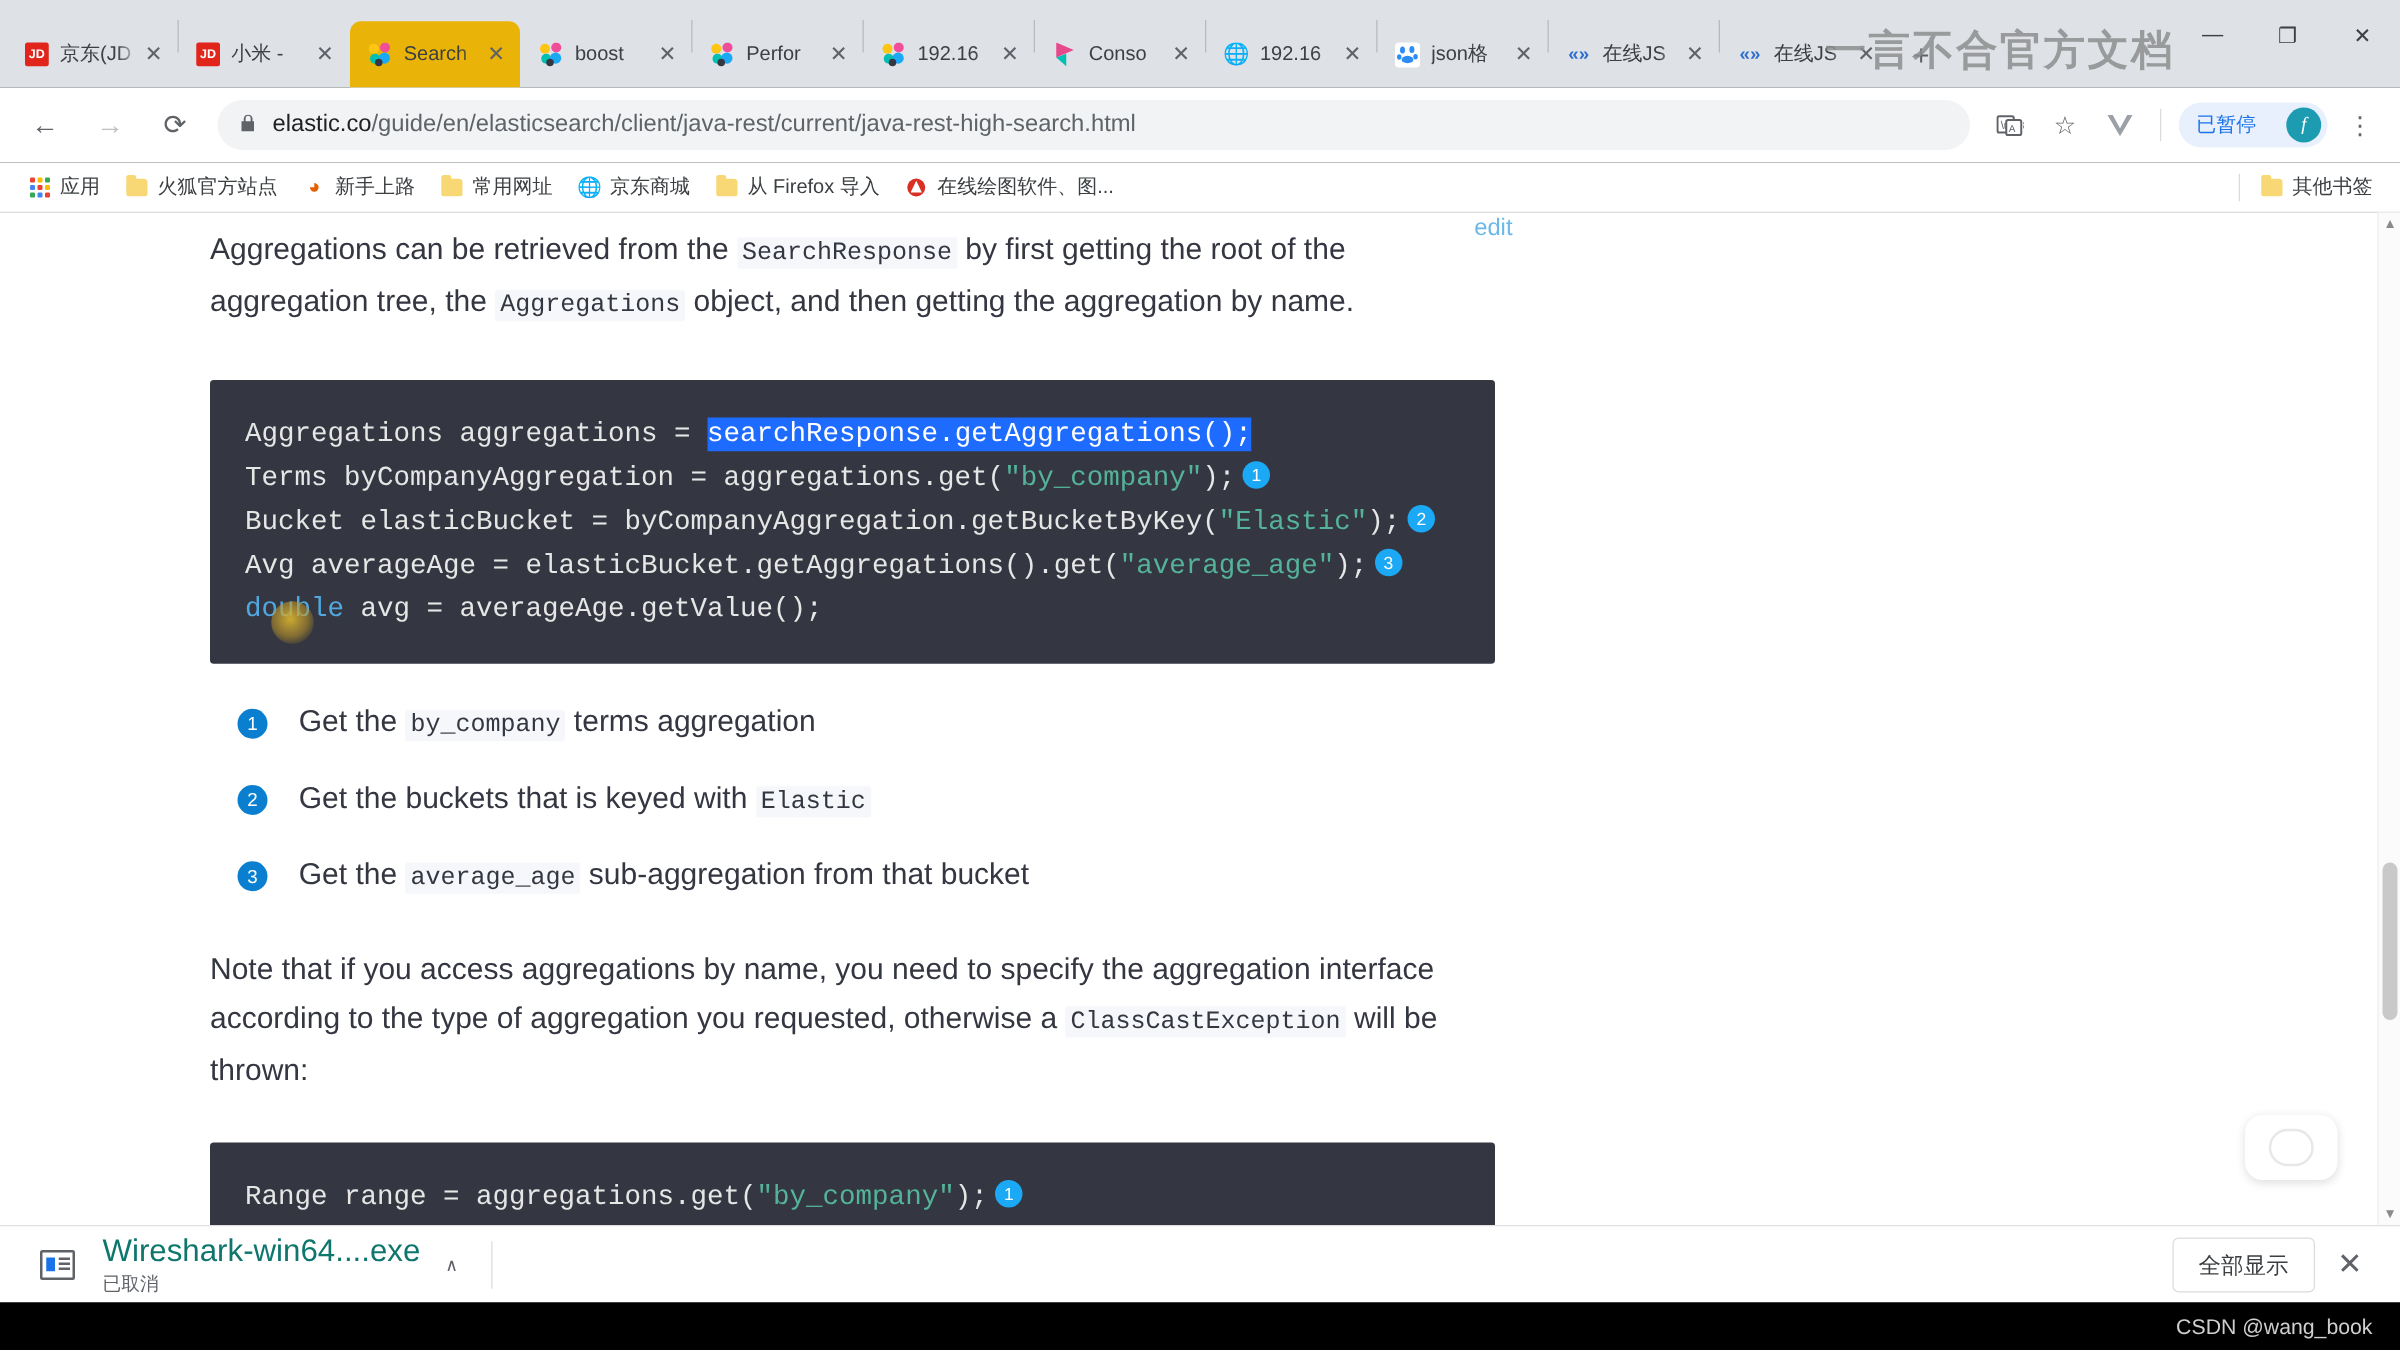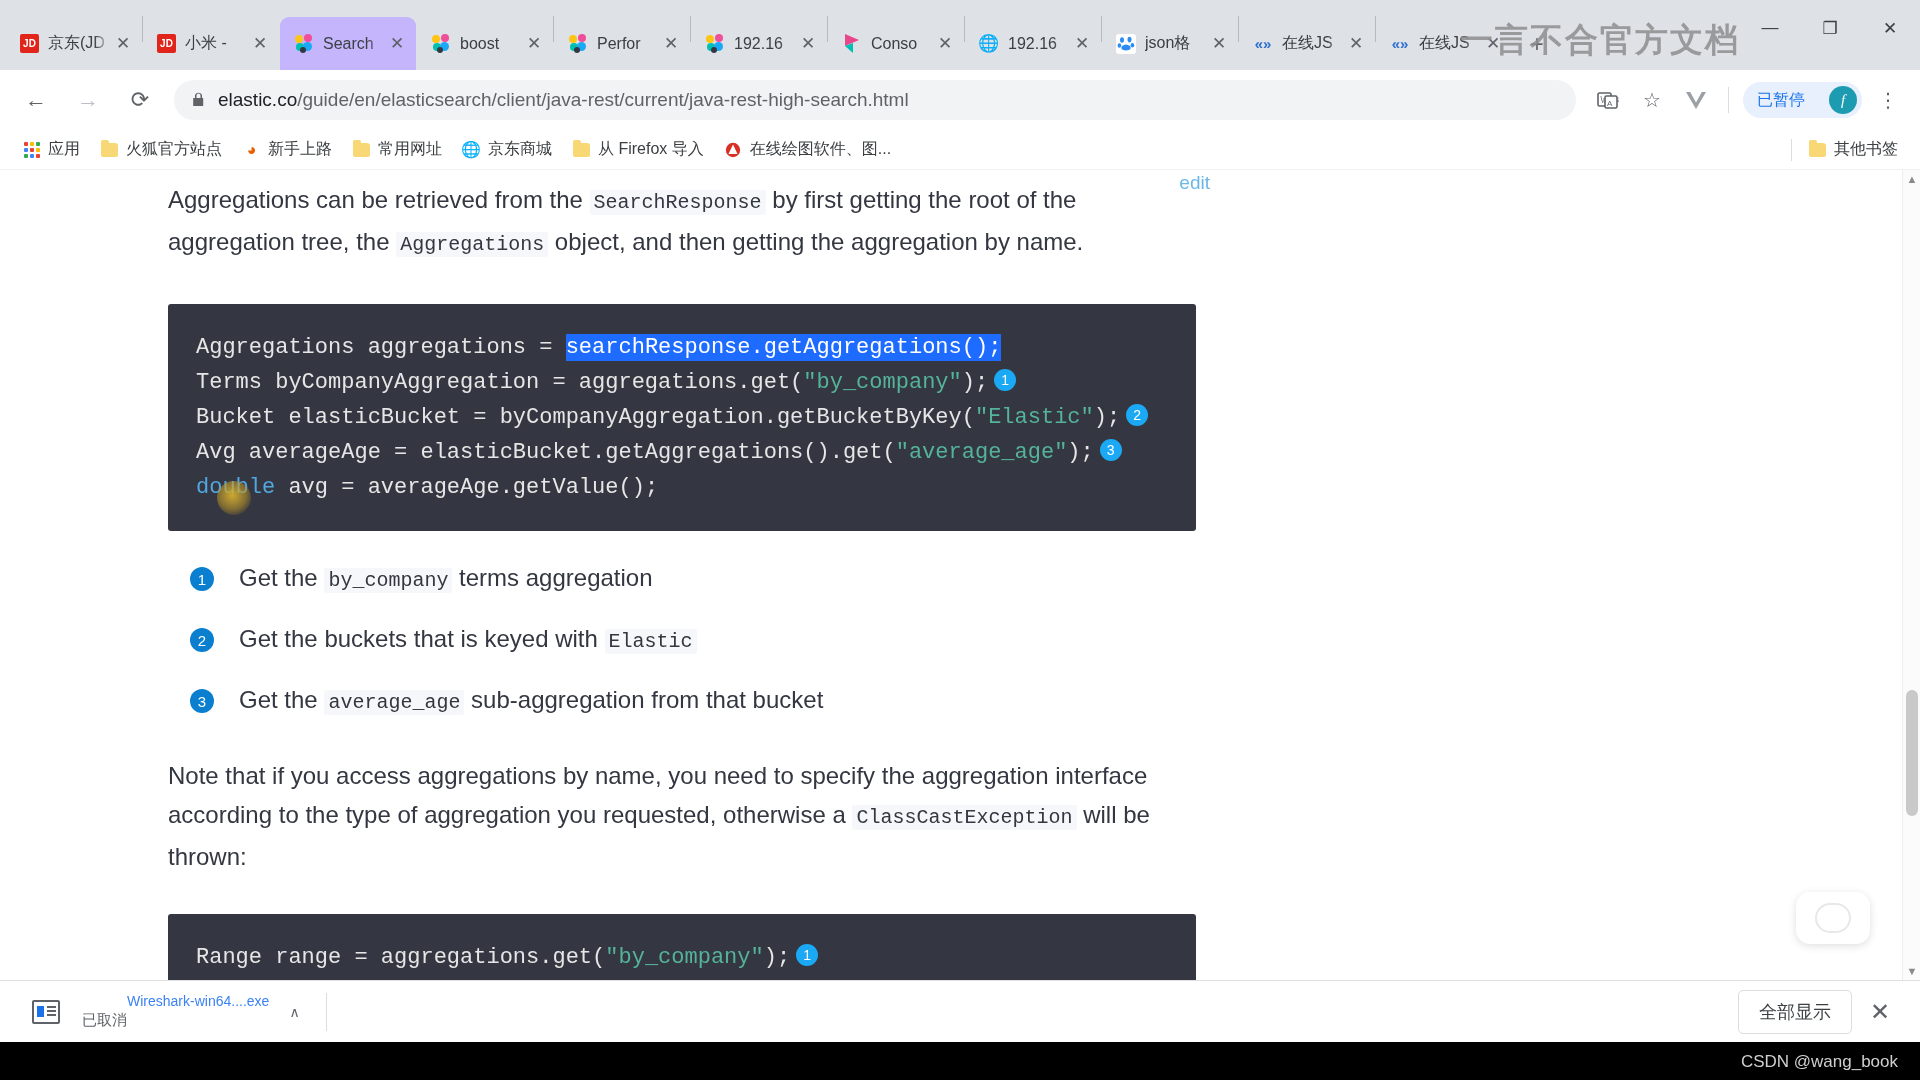--- a/index.html
+++ b/index.html
@@ -20,21 +20,21 @@
   .tab {
     position: relative;
     display: flex; align-items: center;
     height: 53px; width: 136px;
     padding: 0 8px 0 14px;
     border-radius: 9px 9px 0 0;
     color: #3c4043;
     font-size: 16px;
     flex: 0 0 auto;
   }
-  .tab.active { background: #c4b5fd; }
+  .tab.active { background: #eab308; }
   .tab-sep {
     width: 1px; height: 26px; background: #b6b9bd;
     align-self: center; margin-bottom: 12px; flex: 0 0 auto;
   }
   .tab-sep.hidden { background: transparent; }
   .tab-fav {
     width: 20px; height: 20px; flex: 0 0 auto; margin-right: 9px;
     display: flex; align-items: center; justify-content: center;
     font-size: 11px; line-height: 1; border-radius: 3px; overflow: hidden;
   }
@@ -246,21 +246,21 @@
   }
   .dl-item { display:flex; align-items:center; padding-left: 18px; }
   .dl-icon {
     width: 28px; height: 24px; border: 2px solid #5f6368; border-radius: 2px;
     display:flex; align-items:center; padding-left: 3px; flex:0 0 auto;
   }
   .dl-icon i { display:block; width: 7px; height: 11px; background:#1a73e8; }
   .dl-icon u { display:block; margin-left:3px; }
   .dl-icon u b { display:block; width:9px; height:2px; background:#5f6368; margin-bottom:2px;}
   .dl-text { margin-left: 22px; }
-  .dl-name { font-size: 14px; color: #3b82f6; margin-left: 45px; }
+  .dl-name { font-size: 25px; color: #0f766e; }
   .dl-sub { font-size: 15px; color: #5f6368; margin-top: 2px; }
   .dl-caret {
     margin-left: 20px; color: #5f6368; font-size: 14px;
   }
   .dl-sep { width:1px; height: 38px; background:#dadce0; margin-left: 26px; }
   .dl-right { margin-left: auto; display:flex; align-items:center; }
   .showall-btn {
     border: 1px solid #dadce0; border-radius: 5px;
     padding: 9px 20px; font-size: 18px; color: #3c4043; background:#fff;
   }

